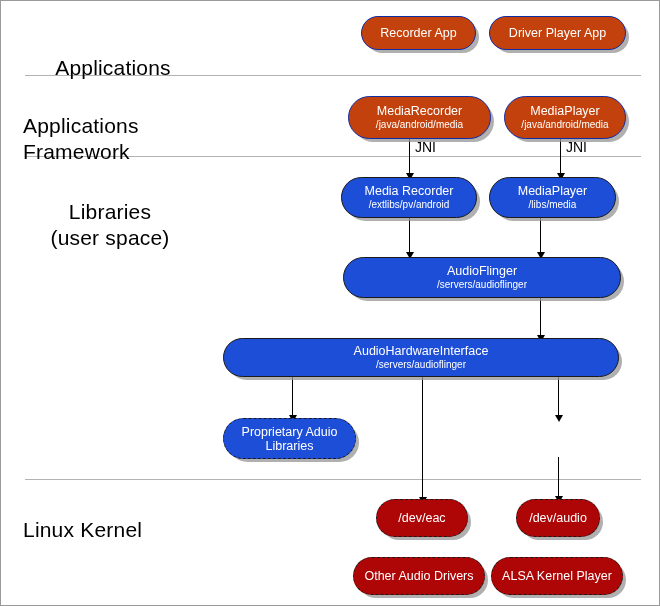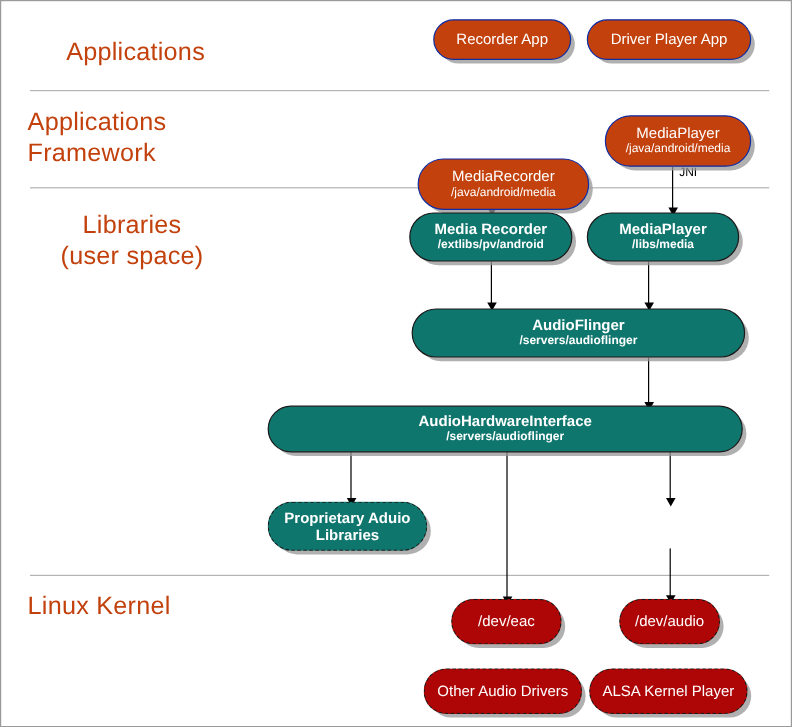--- a/index.html
+++ b/index.html
@@ -23,46 +23,47 @@
     position: absolute;
     height: 1px;
     background: #b3b3b3;
     left: 24px;
     right: 18px;
   }
 
   
   .layer-label {
     position: absolute;
-    color: #c2410c;
+    color: #000000;
     font-size: 21px;
     line-height: 26px;
     letter-spacing: 0.2px;
     white-space: pre-line;
     text-align: center;
+    margin-top: 24px;
   }
 
   
   .vline {
     position: absolute;
     width: 1px;
     background: #000000;
   }
   .arrowhead {
     position: absolute;
     width: 0;
     height: 0;
     border-left: 4px solid transparent;
     border-right: 4px solid transparent;
     border-top: 7px solid #000000;
     margin-left: -3.5px;
   }
   .jni-label {
     position: absolute;
-    font-size: 10px;
+    font-size: 14px;
     color: #000000;
   }
 
   
   .node {
     position: absolute;
     box-sizing: border-box;
     border-radius: 999px;
     display: flex;
     flex-direction: column;
@@ -78,21 +79,21 @@
     font-size: 12.5px;
     white-space: nowrap;
   }
   .node .sub {
     font-size: 10px;
     white-space: nowrap;
     margin-top: 1px;
   }
 
   .node.blue  { background: #c2410c; border: 1px solid #0e2da5; }
-  .node.green { background: #0f766e; border: 1.5px solid #1a1a1a; font-weight: bold; }
+  .node.green { background: #1d4ed8; border: 1.5px solid #1a1a1a; }
   .node.red   { background: #ae0606; border: 1.5px solid #1a1a1a; }
   .node.dashed { border-style: dashed; }
 </style>
 </head>
 <body>
 
 <div id="canvas">
 
   <div class="divider" style="top:74px;"></div>
   <div class="divider" style="top:155px;"></div>
@@ -138,21 +139,21 @@
   <div class="arrowhead" style="left:557px; top:495px;"></div>
 
   <div class="node blue" style="left:360px; top:15px; width:115px; height:34px;">
     <div class="title">Recorder App</div>
   </div>
 
   <div class="node blue" style="left:488px; top:15px; width:137px; height:34px;">
     <div class="title">Driver Player App</div>
   </div>
 
-  <div class="node blue" style="left:347px; top:95px; width:143px; height:43px;margin-top:36px;">
+  <div class="node blue" style="left:347px; top:95px; width:143px; height:43px;">
     <div class="title">MediaRecorder</div>
     <div class="sub">/java/android/media</div>
   </div>
 
   <div class="node blue" style="left:503px; top:95px; width:122px; height:43px;">
     <div class="title">MediaPlayer</div>
     <div class="sub">/java/android/media</div>
   </div>
 
   <div class="node green" style="left:340px; top:176px; width:136px; height:41px;">

